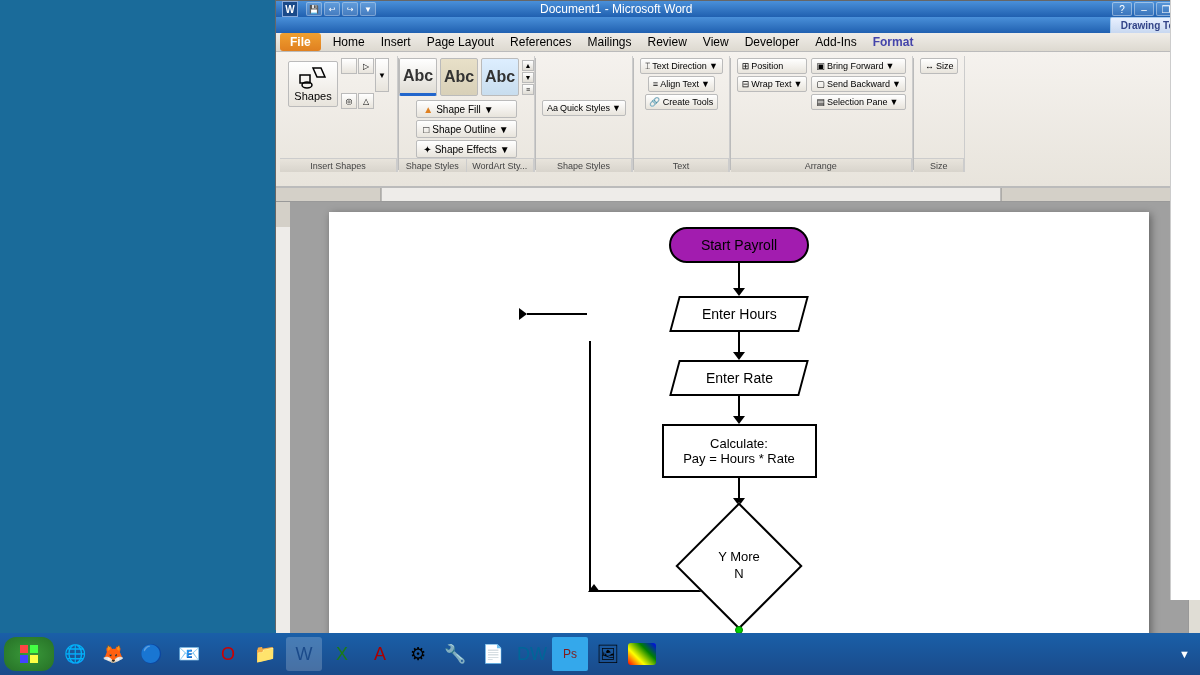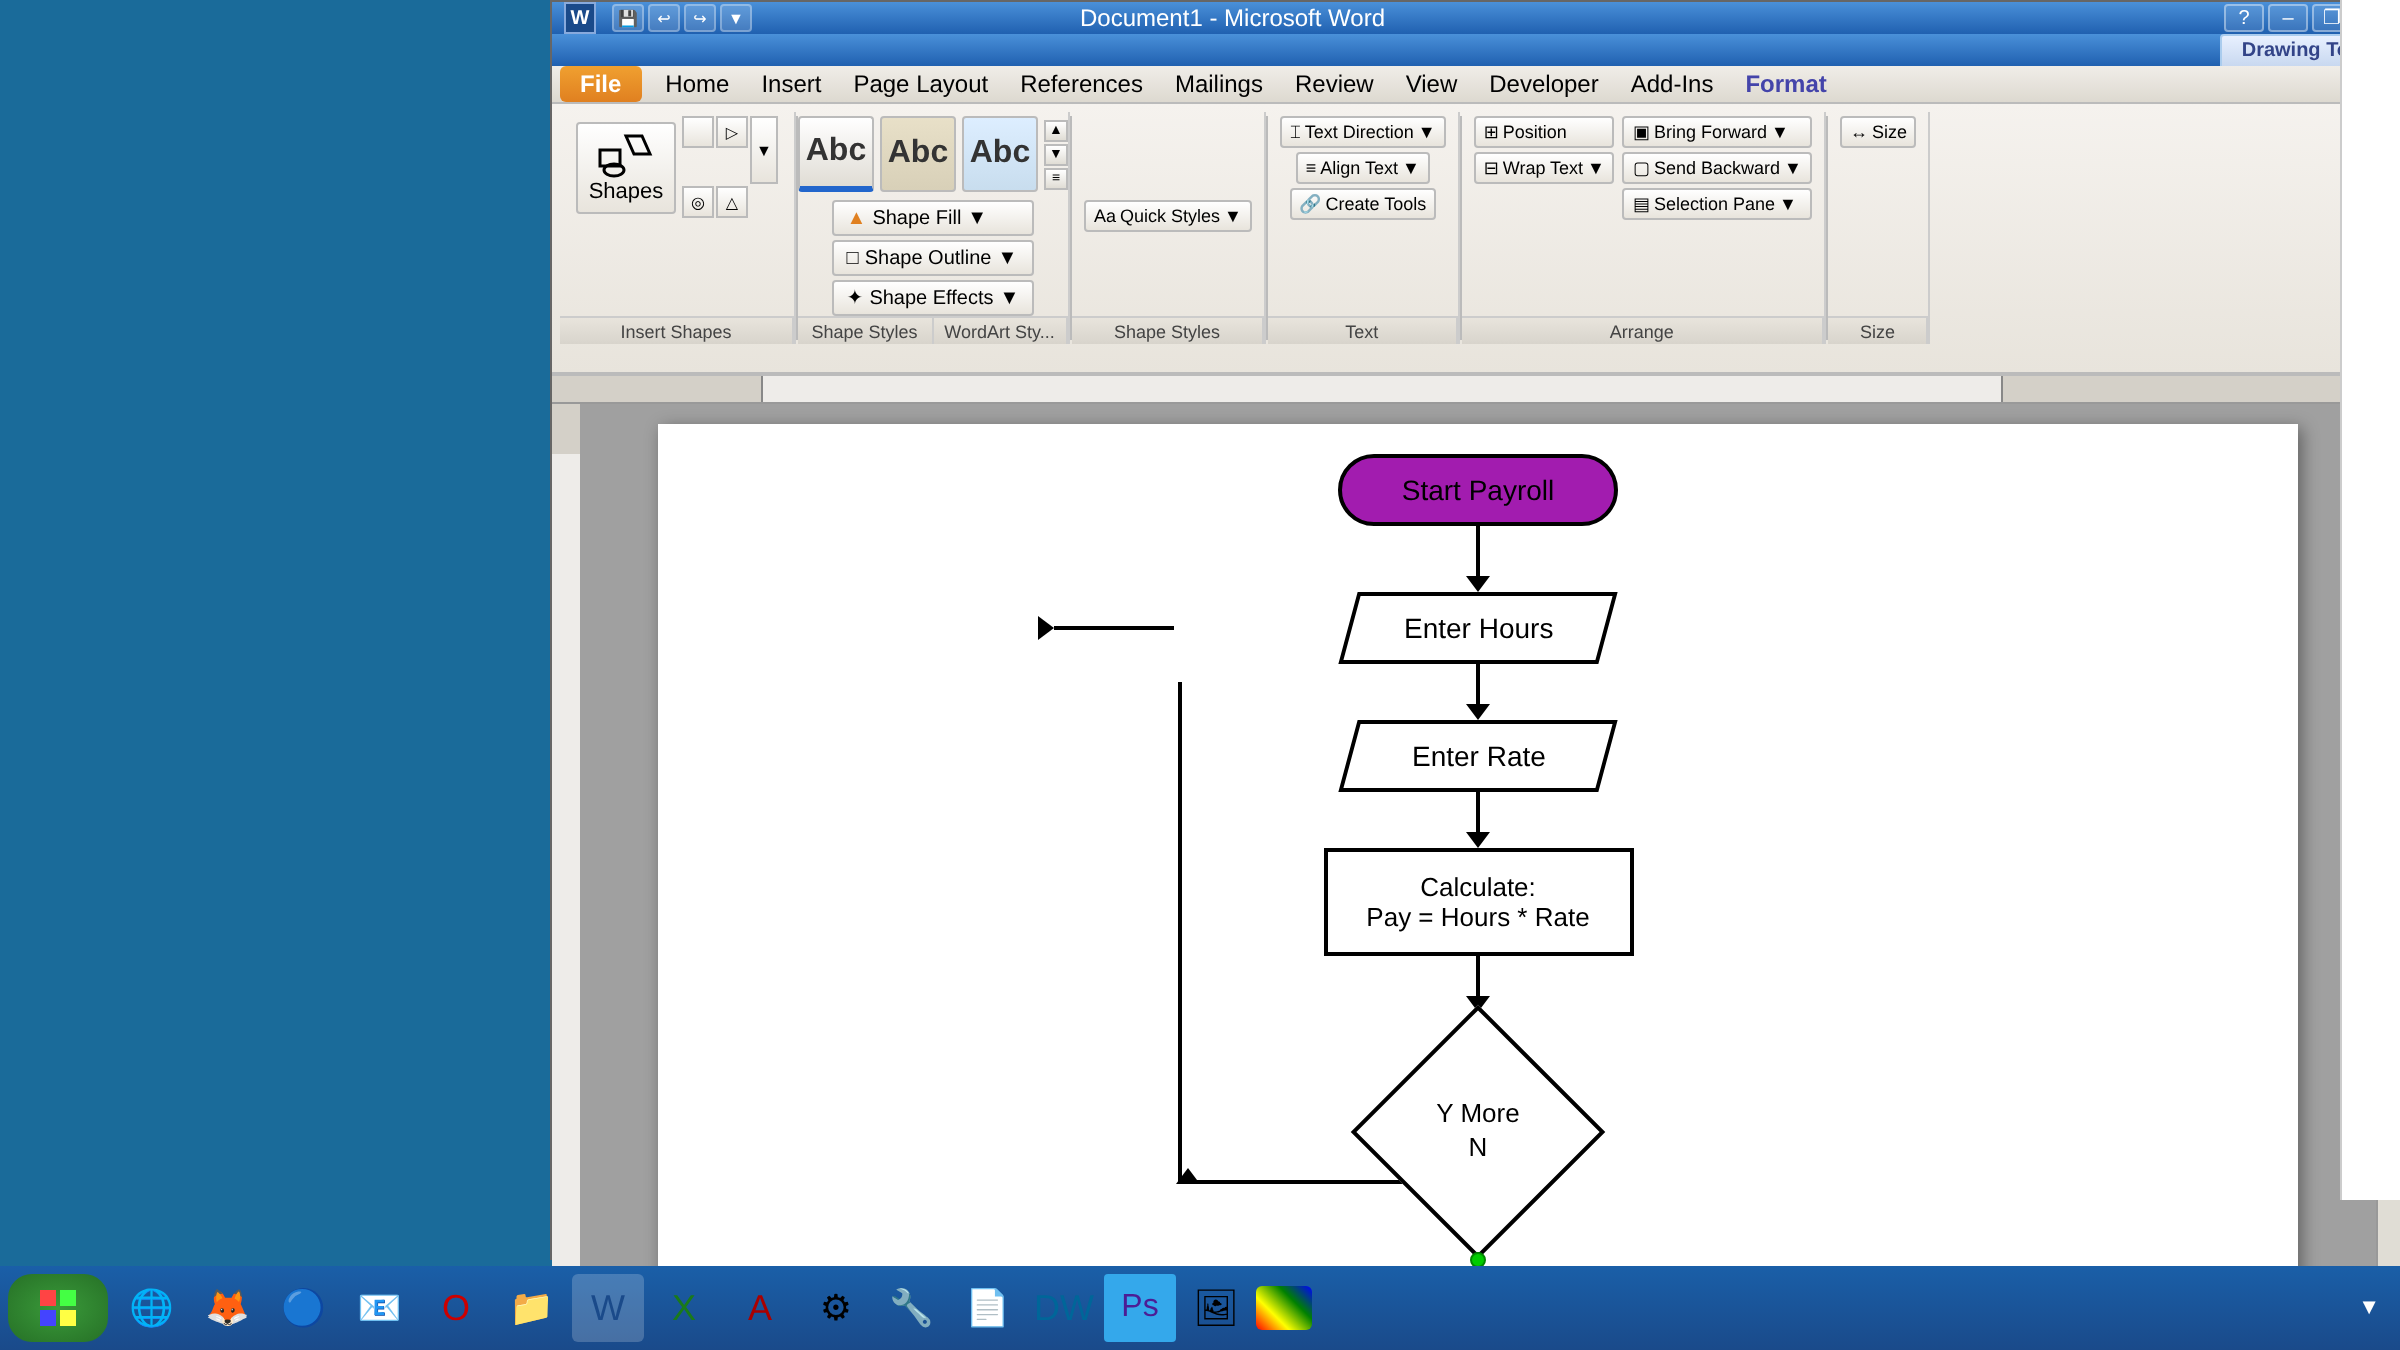--- a/index.html
+++ b/index.html
@@ -771,20 +771,20 @@
     <div class="taskbar-icon" style="font-size:18px;">📧</div>
     <div class="taskbar-icon" style="color:#cc0000;font-size:18px;">O</div>
     <div class="taskbar-icon" style="color:#ffcc00;font-size:18px;">📁</div>
     <div class="taskbar-icon" style="color:#1a4a8a;font-size:18px;background:rgba(255,255,255,0.2);">W</div>
     <div class="taskbar-icon" style="color:#1a7a1a;font-size:18px;">X</div>
     <div class="taskbar-icon" style="color:#aa0000;font-size:18px;">A</div>
     <div class="taskbar-icon" style="font-size:18px;">⚙</div>
     <div class="taskbar-icon" style="font-size:18px;">🔧</div>
     <div class="taskbar-icon" style="color:#cc0000;font-size:18px;">📄</div>
     <div class="taskbar-icon" style="color:#006699;font-size:18px;">DW</div>
-    <div class="taskbar-icon" style="color:#4c1d95;background:#34a8eb;font-size:16px;border-radius:2px;">Ps</div>
+    <div class="taskbar-icon" style="color:#7f1d1d;background:#34a8eb;font-size:12px;border-radius:2px;">Ps</div>
     <div class="taskbar-icon" style="font-size:18px;">🖼</div>
     <div class="taskbar-icon" style="background:linear-gradient(45deg,red,yellow,green,blue);width:28px;height:22px;border-radius:3px;"></div>
   </div>
   <div class="taskbar-right">
     <span>▼</span>
   </div>
 </div>
 
 </body></html>

